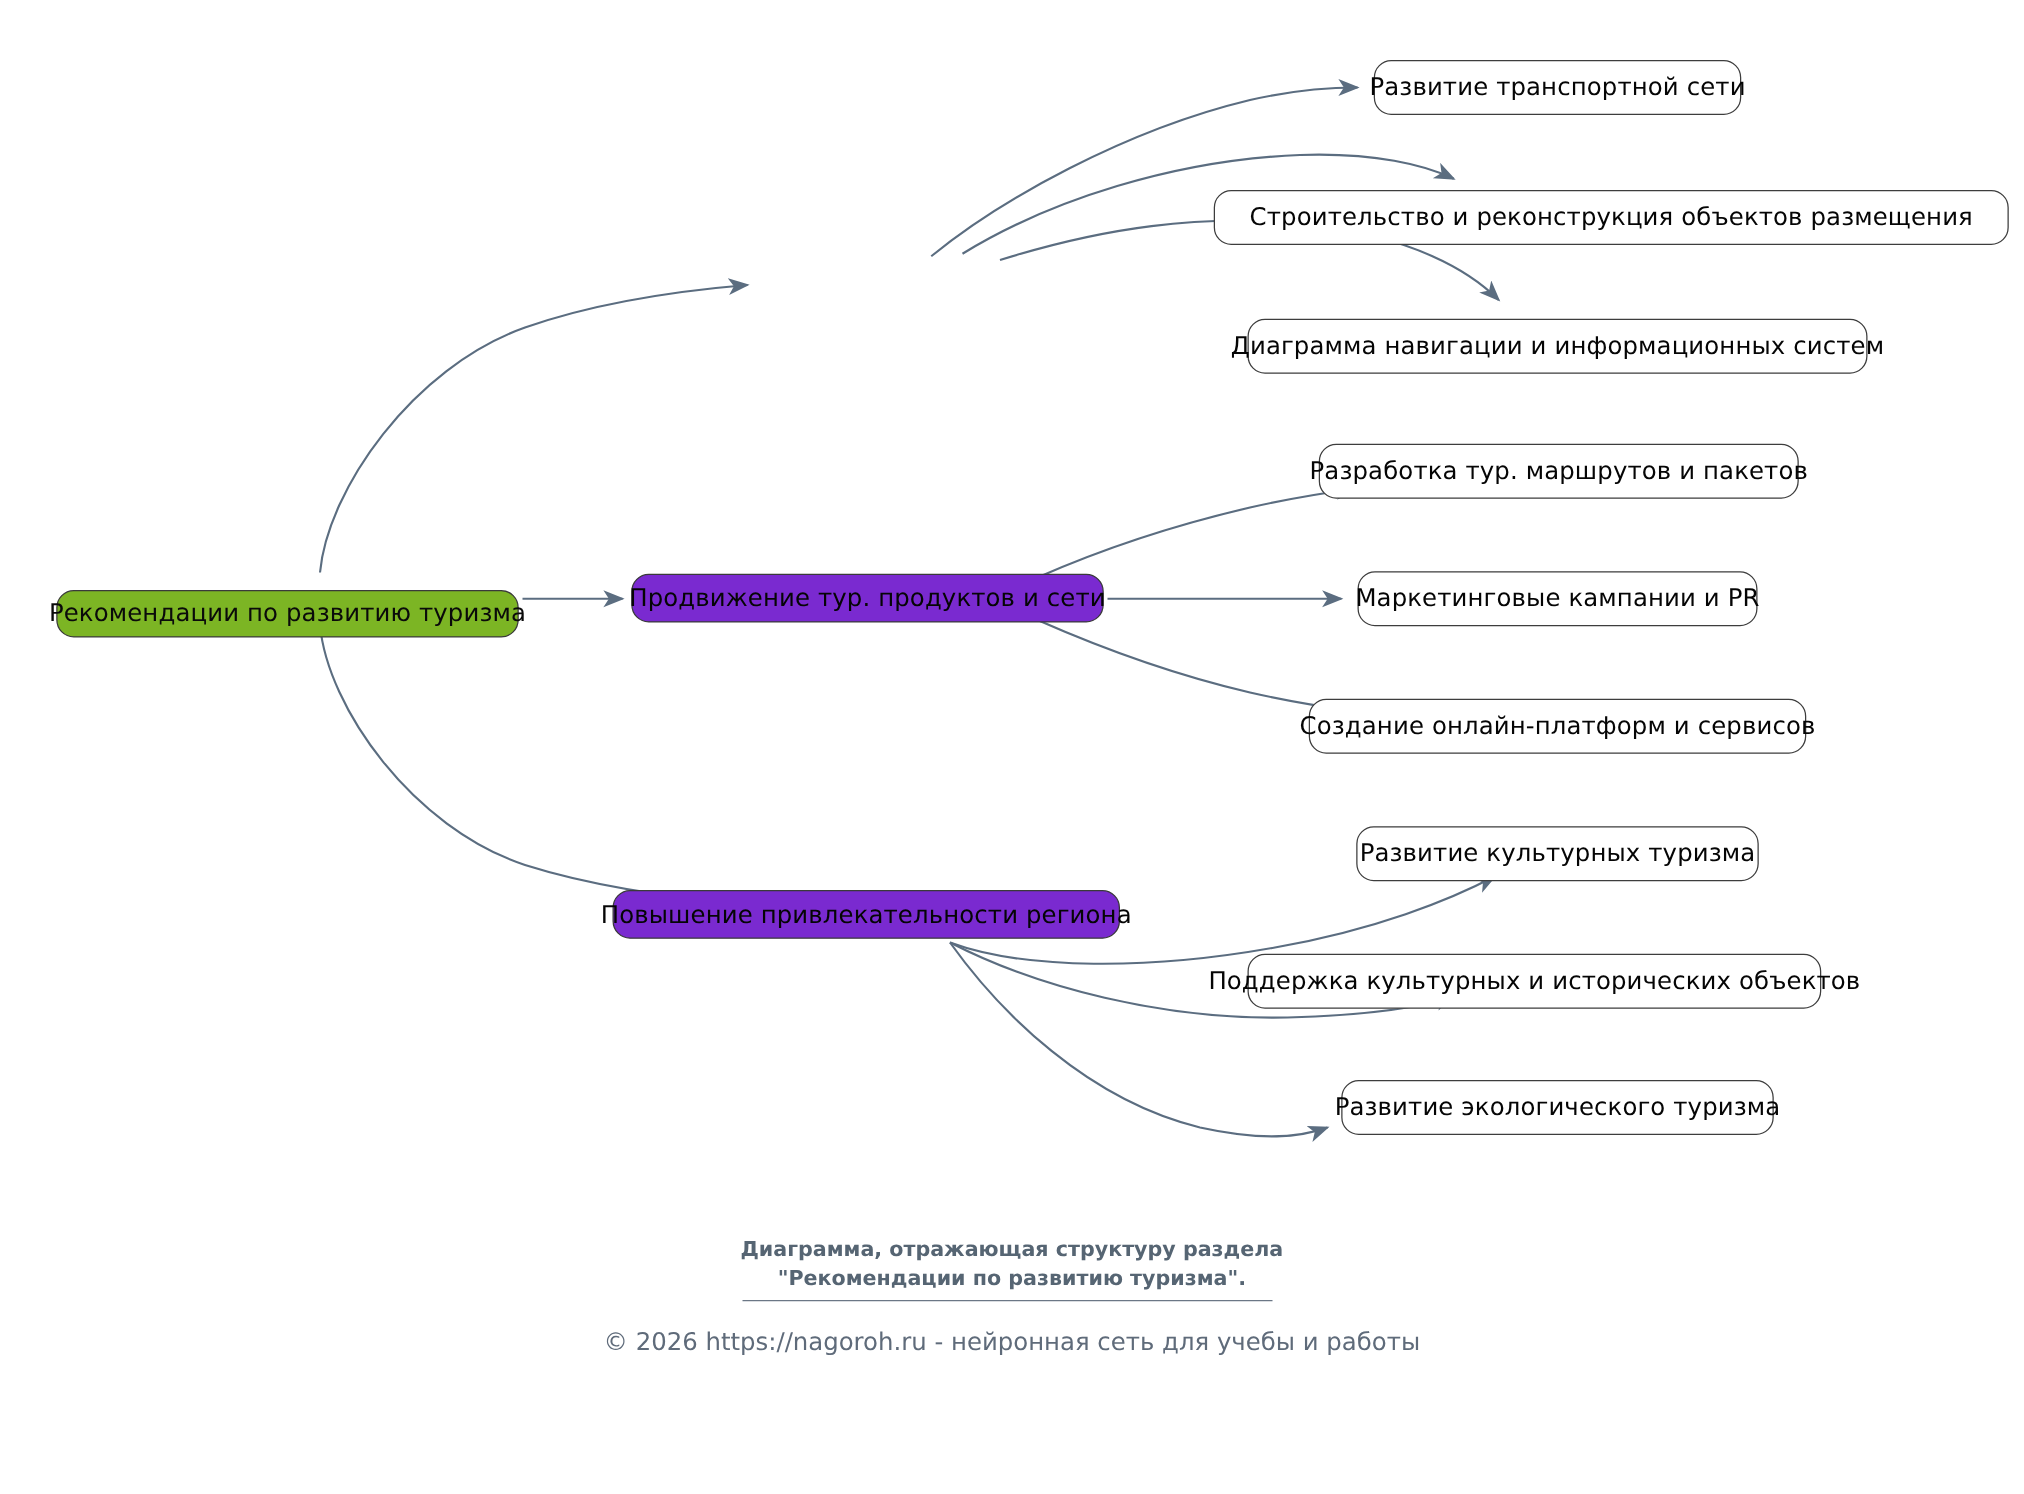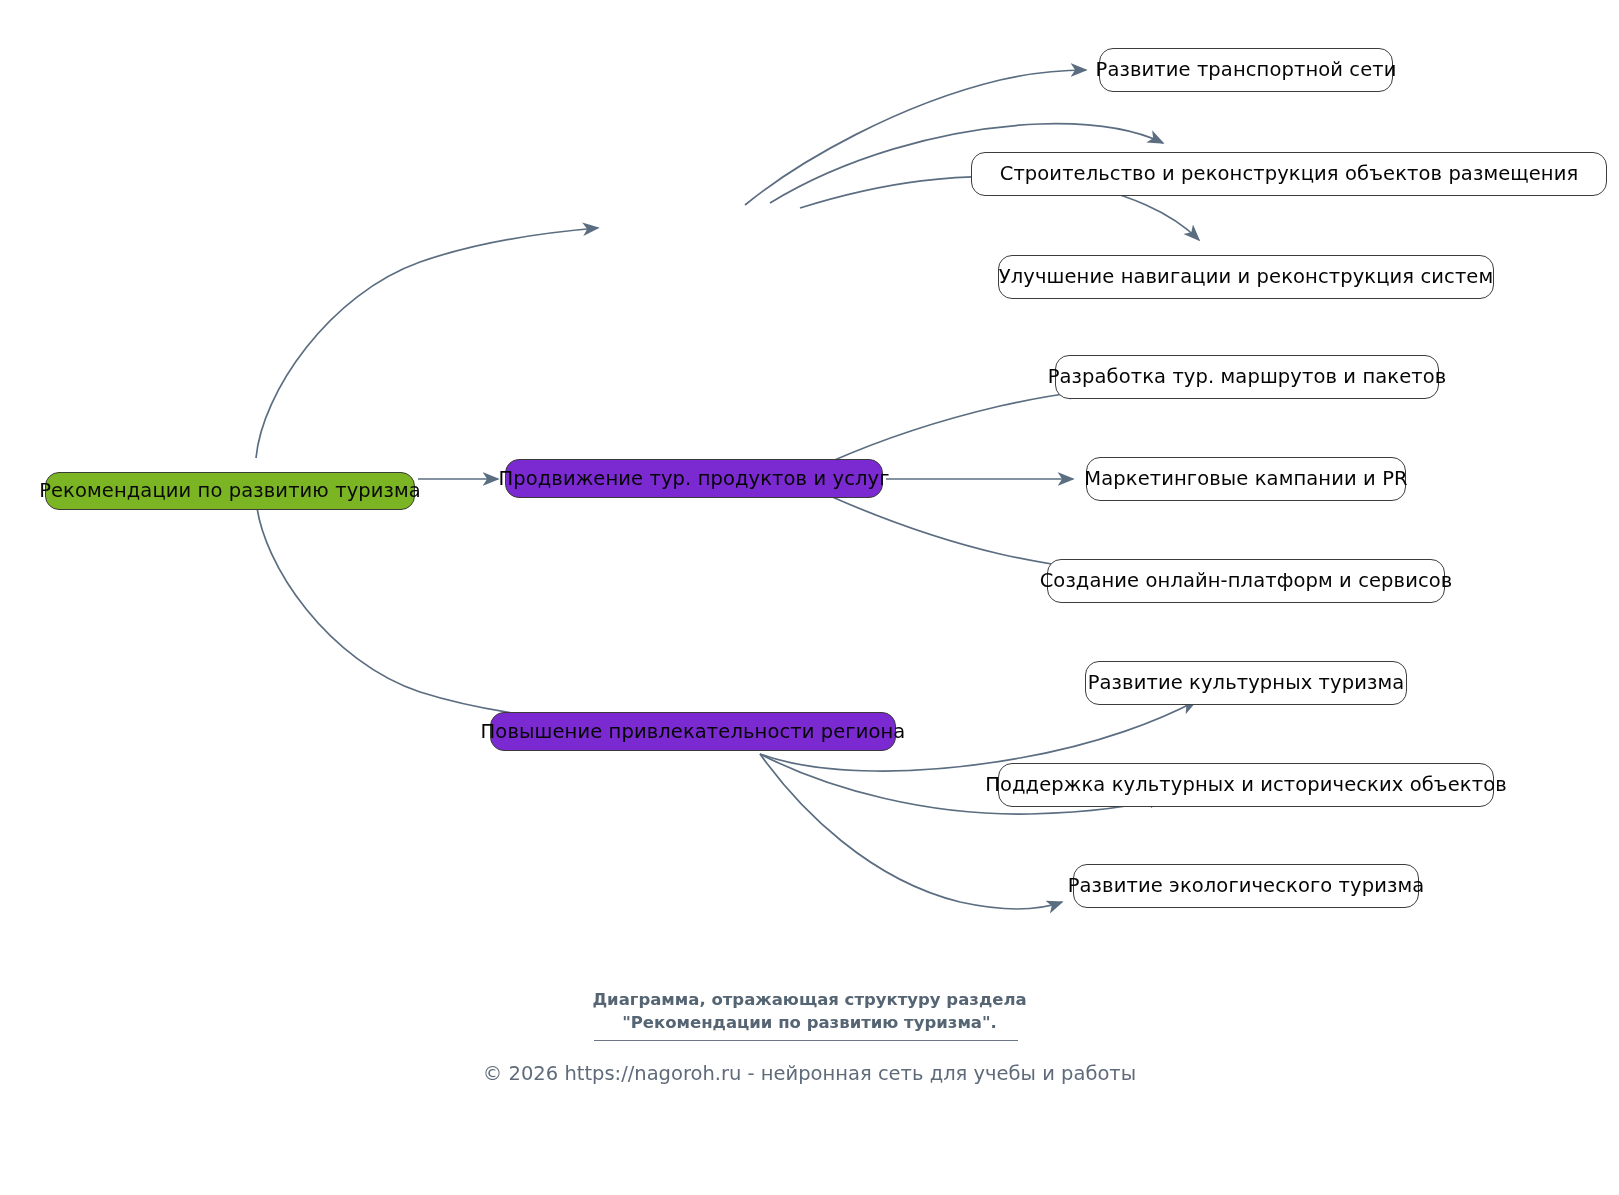--- a/index.html
+++ b/index.html
@@ -122,25 +122,25 @@
 
   <div class="node node-leaf" style="left:1099px; top:48px; width:294px; height:44px;">
     <span>Развитие транспортной сети</span>
   </div>
 
   <div class="node node-leaf" style="left:971px; top:152px; width:636px; height:44px;">
     <span>Строительство и реконструкция объектов размещения</span>
   </div>
 
   <div class="node node-leaf" style="left:998px; top:255px; width:496px; height:44px;">
-    <span>Улучшение навигации и реконструкция систем</span>
+    <span>Диаграмма навигации и информационных систем</span>
   </div>
 
   <div class="node node-branch" style="left:505px; top:459px; width:378px; height:39px;">
-    <span>Продвижение тур. продуктов и услуг</span>
+    <span>Продвижение тур. продуктов и сети</span>
   </div>
 
   <div class="node node-leaf" style="left:1055px; top:355px; width:384px; height:44px;">
     <span>Разработка тур. маршрутов и пакетов</span>
   </div>
 
   <div class="node node-leaf" style="left:1086px; top:457px; width:320px; height:44px;">
     <span>Маркетинговые кампании и PR</span>
   </div>
 
@@ -149,21 +149,21 @@
   </div>
 
   <div class="node node-branch" style="left:490px; top:712px; width:406px; height:39px;">
     <span>Повышение привлекательности региона</span>
   </div>
 
   <div class="node node-leaf" style="left:1085px; top:661px; width:322px; height:44px;">
     <span>Развитие культурных туризма</span>
   </div>
 
-  <div class="node node-leaf" style="left:998px; top:763px; width:496px; height:44px;">
+  <div class="node node-leaf" style="left:998px; top:763px; width:459px; height:44px;">
     <span>Поддержка культурных и исторических объектов</span>
   </div>
 
   <div class="node node-leaf" style="left:1073px; top:864px; width:346px; height:44px;">
     <span>Развитие экологического туризма</span>
   </div>
 
   <div class="footer footer-caption">
     <div>Диаграмма, отражающая структуру раздела</div>
     <div>"Рекомендации по развитию туризма".</div>

